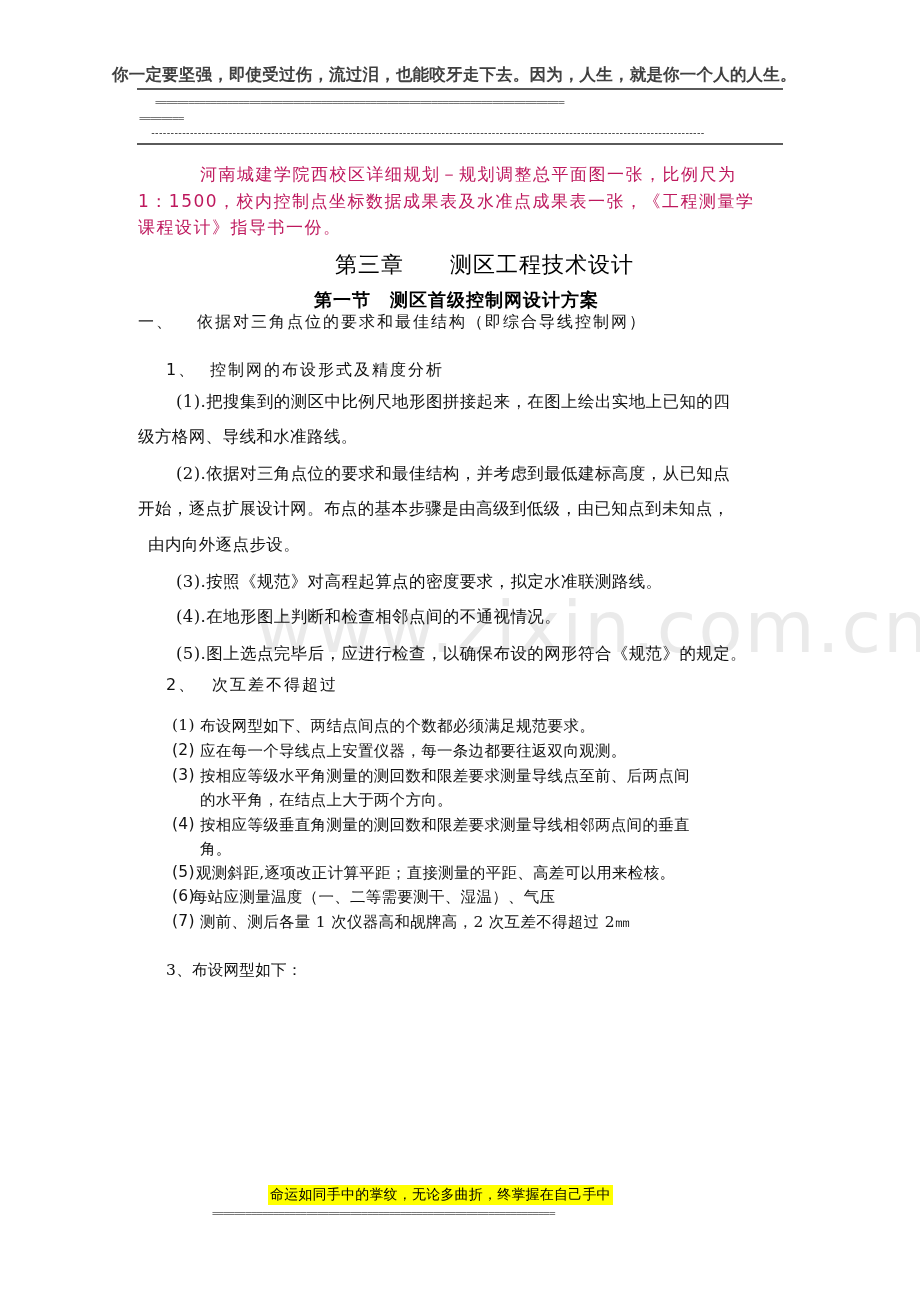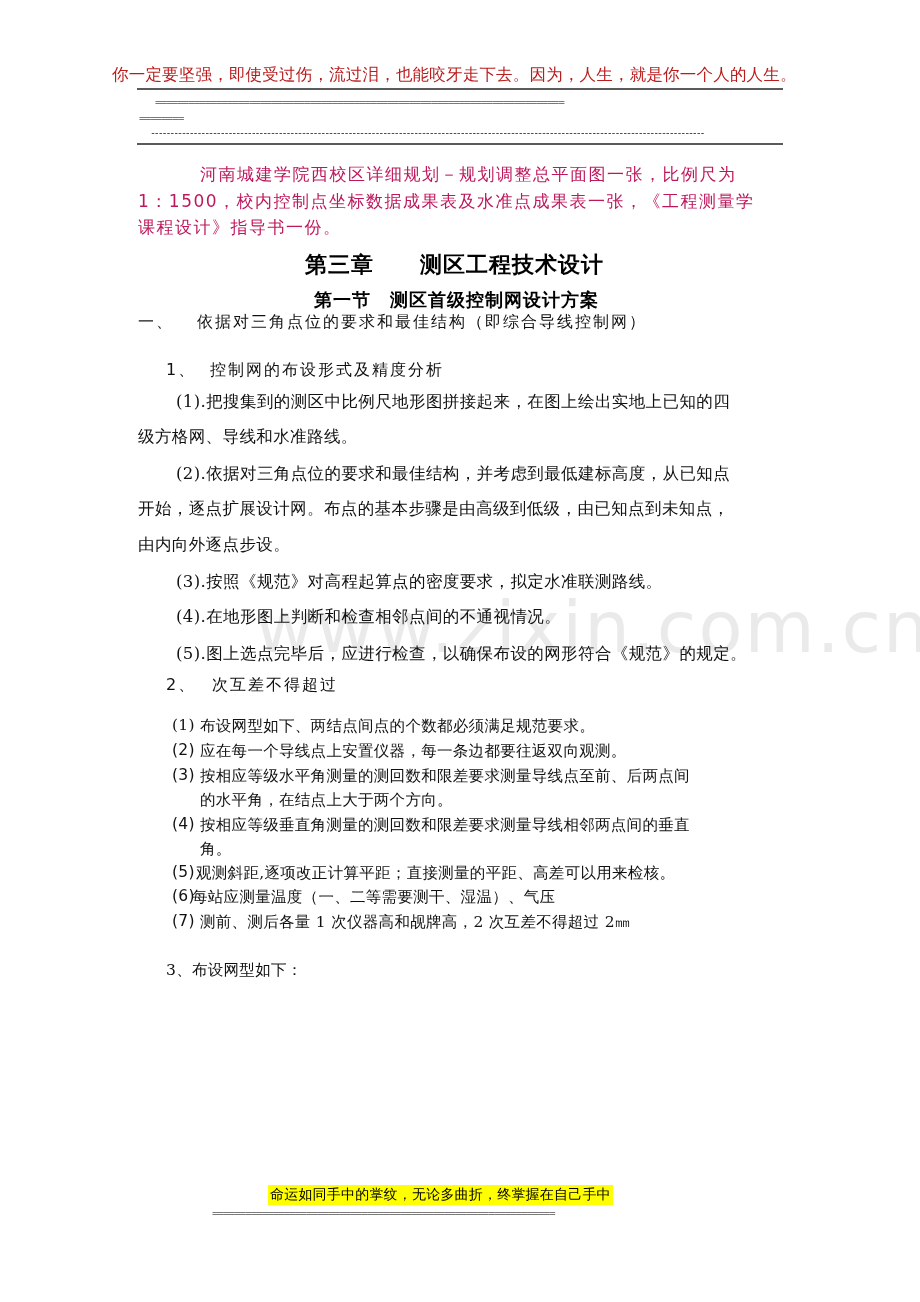--- a/index.html
+++ b/index.html
@@ -1,23 +1,23 @@
 <!DOCTYPE html>
 <html><head>
   <meta charset="utf-8">
   <style>
     html, body { margin: 0; padding: 0; background: #ffffff; }
     body { width: 920px; height: 1302px; position: relative; overflow: hidden; font-family: "DejaVu Serif", serif; color: #000; }
     .abs { position: absolute; white-space: nowrap; }
-    .motto { left: 112px; top: 64px; font-size: 16.5px; color: #b91c1c; letter-spacing: 0.2px; font-family: "DejaVu Serif", serif; }
+    .motto { left: 112px; top: 64px; font-size: 16.5px; color: #404040; letter-spacing: 0.2px; font-family: "DejaVu Serif", serif; font-weight: bold; }
     .rule { position: absolute; background: #5a5a5a; height: 2px; }
     .eq { font-family: "DejaVu Sans Mono", monospace; color: #7a7a7a; font-size: 11px; letter-spacing: -1.1px; line-height: 12px; }
     .dash { font-family: "DejaVu Sans Mono", monospace; color: #333; font-size: 10px; letter-spacing: -2.15px; }
     .p { font-size: 17px; letter-spacing: 1.5px; font-family: "DejaVu Sans", sans-serif; color: #be185d; }
-    .h1 { font-size: 22px; font-weight: bold; font-family: "DejaVu Sans", sans-serif; letter-spacing: 1px; }
+    .h1 { font-size: 22px; font-weight: normal; font-family: "DejaVu Sans", sans-serif; letter-spacing: 1px; margin-left: 30px; }
     .h2 { font-size: 18px; font-weight: bold; font-family: "DejaVu Sans", sans-serif; letter-spacing: 1px; }
     .s { font-size: 16px; font-family: "DejaVu Sans", sans-serif; color: #111; letter-spacing: 2px; }
     .serif { font-size: 16.5px; font-family: "DejaVu Serif", serif; color: #111; letter-spacing: 0.4px; }
     .li { font-size: 15.5px; font-family: "DejaVu Serif", serif; color: #111; letter-spacing: 0.3px; }
     .num { font-family: "DejaVu Sans", sans-serif; font-size: 15.5px; }
     .watermark { left: 255px; top: 585px; font-size: 72px; font-family: "DejaVu Sans", sans-serif; color: rgba(180,180,180,0.28); letter-spacing: 2px; pointer-events: none; }
     .footer-motto { left: 268px; top: 1185px; font-size: 14px; background: #ffff00; font-family: "DejaVu Serif", serif; padding: 1px 2px; letter-spacing: 0.2px; }
   </style>
 </head>
 <body>
@@ -45,21 +45,21 @@
 
 <div class="abs s" style="left:166px; top:360px;">1、</div>
 <div class="abs s" style="left:210px; top:360px;">控制网的布设形式及精度分析</div>
 
 <div>
   <div class="abs serif" style="left:176px; top:391px;">(1).把搜集到的测区中比例尺地形图拼接起来，在图上绘出实地上已知的四</div>
   <div class="abs serif" style="left:138px; top:426px;">级方格网、导线和水准路线。</div>
 
   <div class="abs serif" style="left:176px; top:463px;">(2).依据对三角点位的要求和最佳结构，并考虑到最低建标高度，从已知点</div>
   <div class="abs serif" style="left:138px; top:498px;">开始，逐点扩展设计网。布点的基本步骤是由高级到低级，由已知点到未知点，</div>
-  <div class="abs serif" style="left:138px; top:534px;">由内向外逐点步设。</div>
+  <div class="abs serif" style="left:148px; top:534px;">由内向外逐点步设。</div>
 
   <div class="abs serif" style="left:176px; top:571px;">(3).按照《规范》对高程起算点的密度要求，拟定水准联测路线。</div>
   <div class="abs serif" style="left:176px; top:606px;">(4).在地形图上判断和检查相邻点间的不通视情况。</div>
   <div class="abs serif" style="left:176px; top:643px;">(5).图上选点完毕后，应进行检查，以确保布设的网形符合《规范》的规定。</div>
 </div>
 
 <div class="abs s" style="left:166px; top:675px;">2、</div>
 <div class="abs s" style="left:212px; top:675px;">次互差不得超过</div>
 
 <div>

